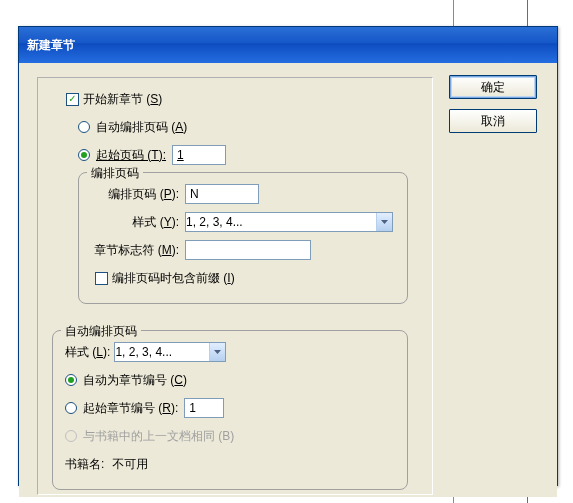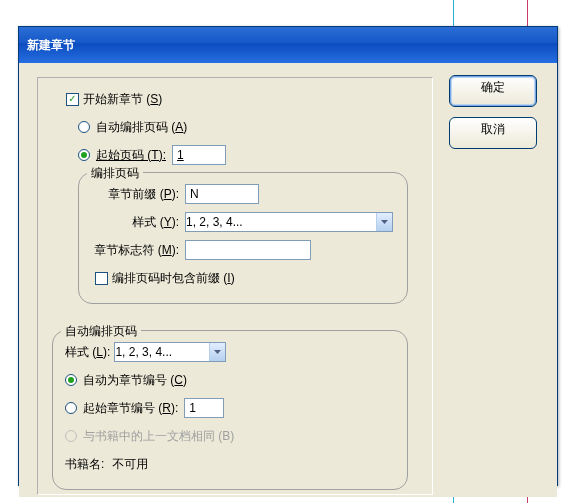--- a/index.html
+++ b/index.html
@@ -70,25 +70,25 @@
   }
   .buttons {
     position: absolute;
     top: 12px;
     right: 20px;
     width: 88px;
   }
   .winbtn {
     display: block;
     width: 88px;
-    height: 32px;
+    height: 24px;
     margin-bottom: 10px;
     background: linear-gradient(to bottom, #ffffff, #ECE9D8);
     border: 1px solid #003C74;
-    border-radius: 6px;
+    border-radius: 1px;
     font-size: 12px;
     text-align: center;
     line-height: 22px;
     cursor: pointer;
   }
   .winbtn.default {
     box-shadow: 0 0 0 1px #79A7E2 inset, 0 0 0 2px #BDD5F2 inset;
   }
   .row {
     display: flex;
@@ -161,21 +161,21 @@
     height: 18px;
     background: linear-gradient(to bottom, #E2EEFE, #B5D0F0);
     border-left: 1px solid #B6CFEE;
     display: flex;
     align-items: center;
     justify-content: center;
   }
   .dd-arrow svg { display:block; }
   .fieldset {
     border: 1px solid #A0A0A0;
-    border-radius: 14px;
+    border-radius: 8px;
     padding: 10px 12px 8px 12px;
     margin-top: 4px;
     margin-bottom: 12px;
     position: relative;
   }
   .fieldset .legend {
     position: absolute;
     top: -8px;
     left: 8px;
     background: #ECE9D8;
@@ -231,21 +231,21 @@
           <span>起始页码 (</span><span class="underline">T</span><span>):</span>
         </span>
         <input class="text-input" style="width: 54px; margin-left: 6px;" value="1">
       </div>
 
       <div class="fieldset" style="margin-left:26px;margin-right:10px;">
         <div class="legend">编排页码</div>
 
         <div class="row">
           <div class="label-col">
-            <span>章节前缀 (</span><span class="underline">P</span><span>):</span>
+            <span>编排页码 (</span><span class="underline">P</span><span>):</span>
           </div>
           <input class="text-input" style="width: 74px;" value="N">
         </div>
 
         <div class="row">
           <div class="label-col">
             <span>样式 (</span><span class="underline">Y</span><span>):</span>
           </div>
           <div class="dropdown" style="width:208px;">
             <span>1, 2, 3, 4...</span>

